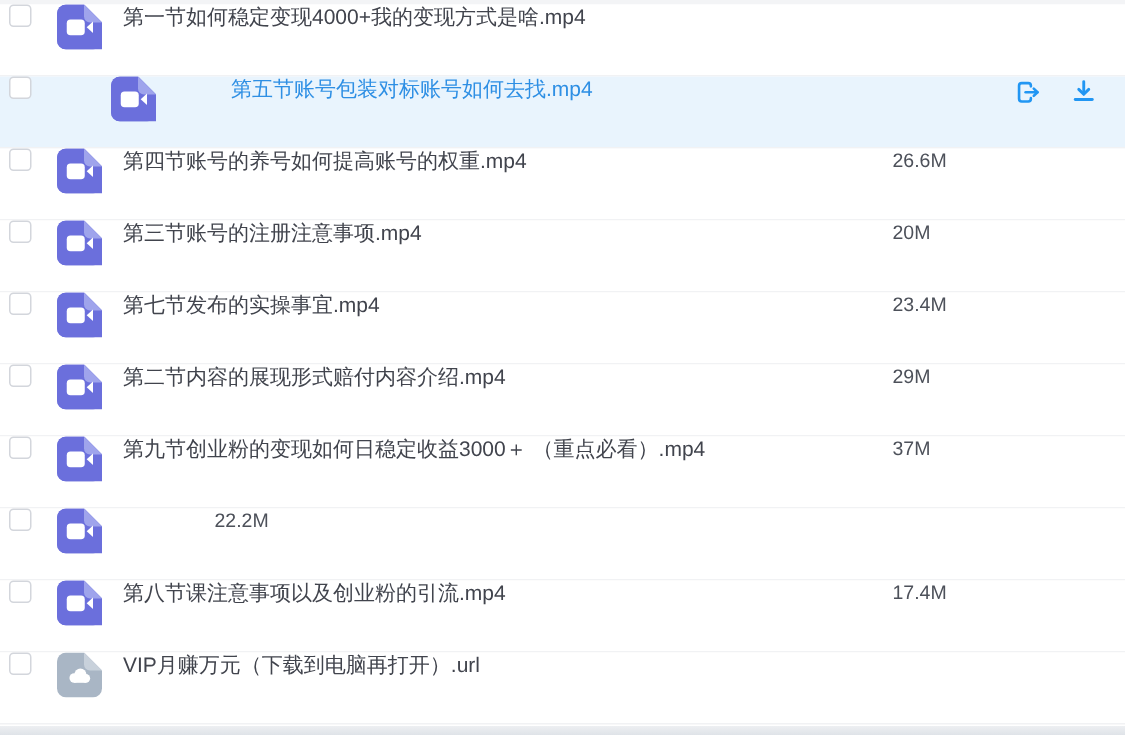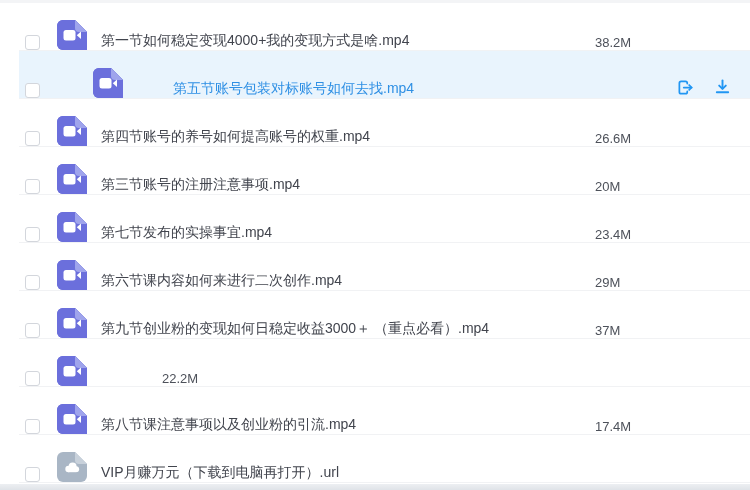--- a/index.html
+++ b/index.html
@@ -9,26 +9,25 @@
     background: #ffffff;
     position: relative;
   }
   .top-strip {
     height: 3px;
     background: #f3f4f6;
   }
   .file-list { width: 100%; }
   .file-row {
     display: flex;
-    align-items: flex-end;
+    align-items: flex-start;
     height: 48px;
     border-bottom: 1px solid #f1f2f4;
     background: #ffffff;
     cursor: pointer;
-    margin-left: 19px;
   }
   .file-row.highlighted { background: #e9f4fd; gap: 36px; }
   .checkbox {
     width: 15px; height: 15px;
     border: 1px solid #d3d6dc;
     border-radius: 3px;
     background: #ffffff;
     margin-left: 6px;
     flex-shrink: 0;
   }
@@ -105,21 +104,20 @@
       </div>
       <div class="action-btn">
         <svg width="21" height="21" viewBox="0 0 24 24" fill="none" stroke="#2196f3" stroke-width="2.2" stroke-linecap="round" stroke-linejoin="round">
           <path d="M12 4v9"></path>
           <path d="M8.2 9.8L12 13.6l3.8-3.8"></path>
           <path d="M5.5 17.5h13"></path>
         </svg>
       </div>
     </div>
 
-    <div class="file-size">38.2M</div>
   </div>
     <div class="file-row type-video highlighted">
     <div class="checkbox"></div>
 
     <div class="file-icon icon-video">
       <svg width="30" height="30" viewBox="0 0 30 30">
         <path d="M6 0h12l12 12v18a0 0 0 0 1 0 0H6a6 6 0 0 1-6-6V6a6 6 0 0 1 6-6z" fill="#6b6fdc"></path>
         <path d="M6 0h12l12 12v12a6 6 0 0 1-6 6H6a6 6 0 0 1-6-6V6a6 6 0 0 1 6-6z" fill="#6b6fdc"></path>
         <path d="M18 0l12 12h-8a4 4 0 0 1-4-4V0z" fill="#9fa4ec"></path>
         <rect x="6.5" y="10" width="12" height="10.5" rx="2.5" fill="#ffffff"></rect>
@@ -255,21 +253,21 @@
     <div class="file-icon icon-video">
       <svg width="30" height="30" viewBox="0 0 30 30">
         <path d="M6 0h12l12 12v18a0 0 0 0 1 0 0H6a6 6 0 0 1-6-6V6a6 6 0 0 1 6-6z" fill="#6b6fdc"></path>
         <path d="M6 0h12l12 12v12a6 6 0 0 1-6 6H6a6 6 0 0 1-6-6V6a6 6 0 0 1 6-6z" fill="#6b6fdc"></path>
         <path d="M18 0l12 12h-8a4 4 0 0 1-4-4V0z" fill="#9fa4ec"></path>
         <rect x="6.5" y="10" width="12" height="10.5" rx="2.5" fill="#ffffff"></rect>
         <polygon points="19.8,15.2 24,11.4 24,19" fill="#ffffff"></polygon>
       </svg>
     </div>
 
-    <div class="file-name">第六节课内容如何来进行二次创作.mp4</div>
+    <div class="file-name">第二节内容的展现形式赔付内容介绍.mp4</div>
 
     <div class="row-actions">
       <div class="action-btn">
         <svg width="21" height="21" viewBox="0 0 24 24" fill="none" stroke="#2196f3" stroke-width="2" stroke-linecap="round" stroke-linejoin="round">
           <path d="M14 7.5V7a2 2 0 0 0-2-2H7a2 2 0 0 0-2 2v10a2 2 0 0 0 2 2h5a2 2 0 0 0 2-2v-.5"></path>
           <path d="M10 12h9"></path>
           <path d="M16.2 9.2L19 12l-2.8 2.8"></path>
         </svg>
       </div>
       <div class="action-btn">

